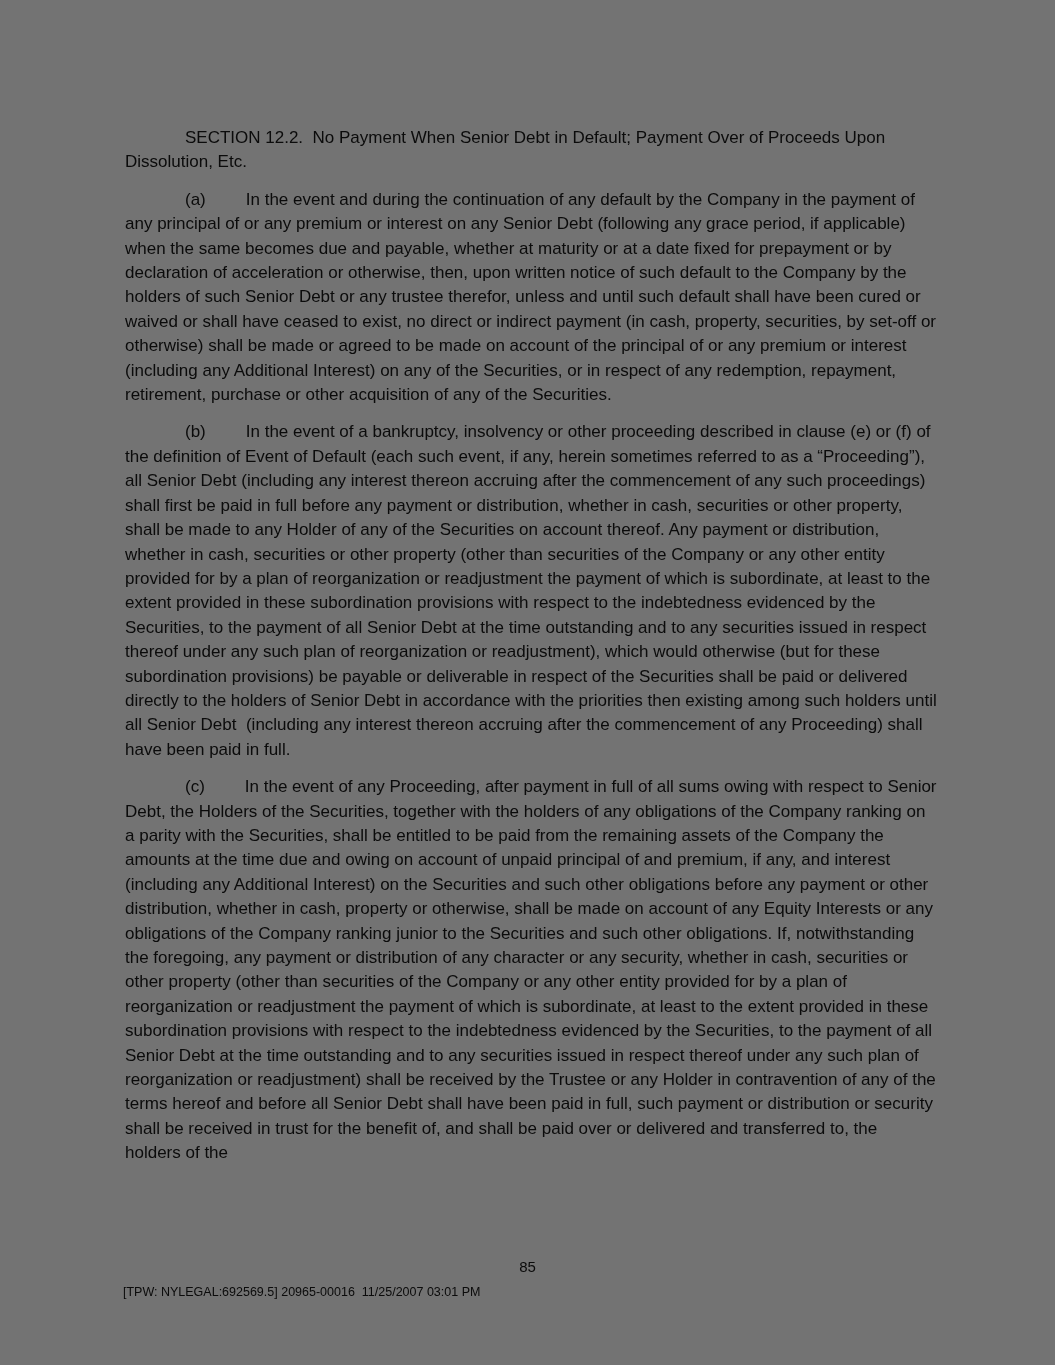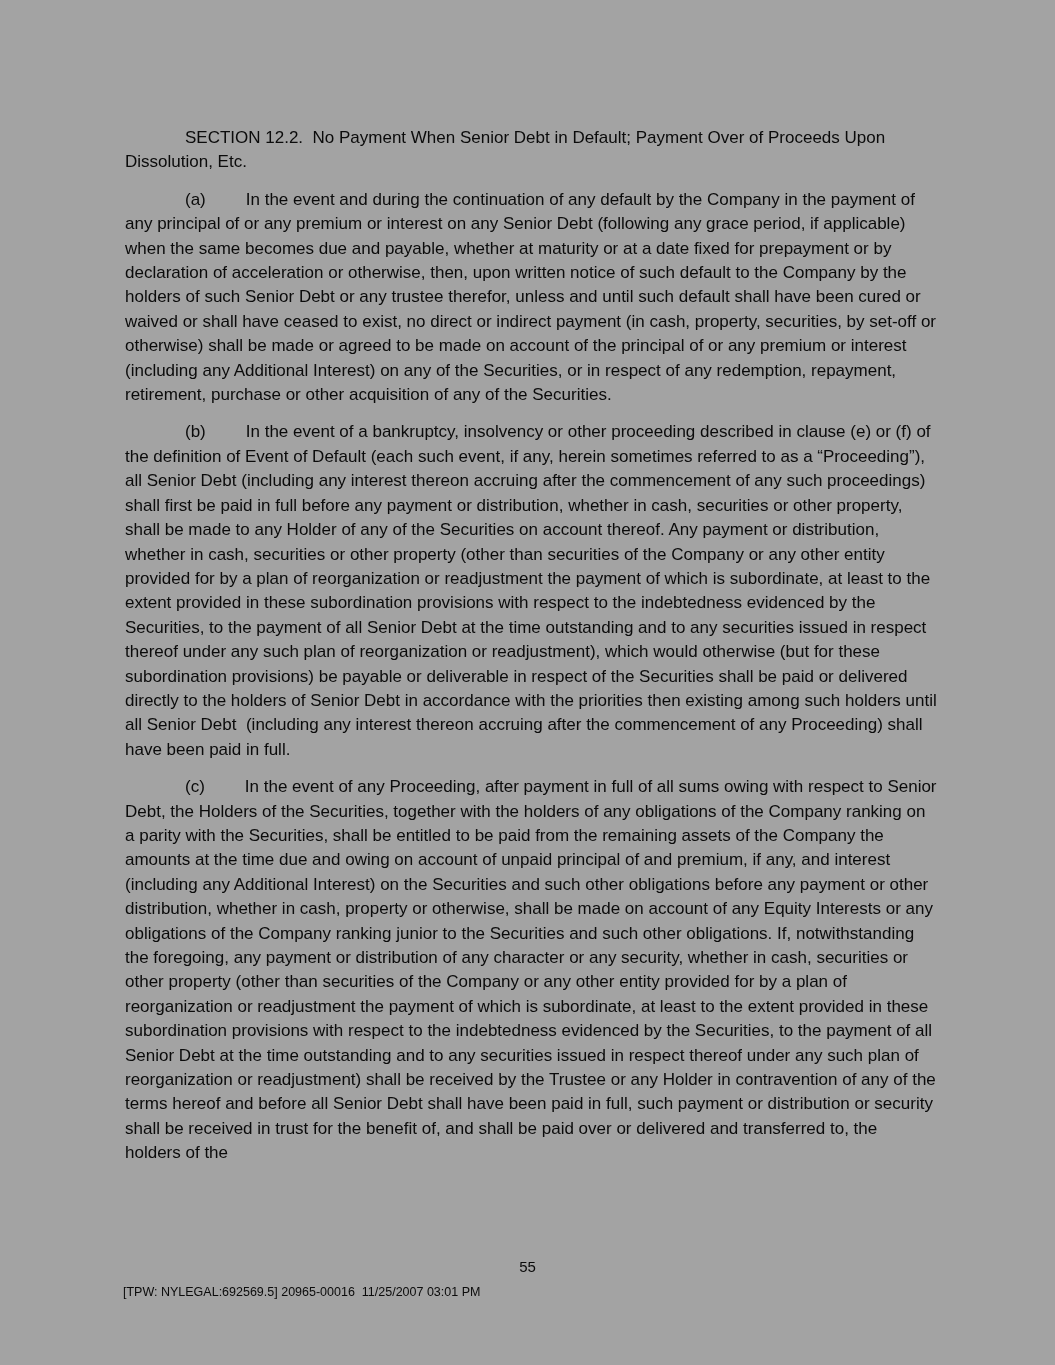--- a/index.html
+++ b/index.html
@@ -10,21 +10,21 @@
   body {
     width: 1055px;
     height: 1365px;
     position: relative;
     font-family: "Liberation Sans", sans-serif;
     color: #0b0b0b;
   }
   .page {
     position: absolute;
     inset: 0;
-    background: #a3a3a3;
+    background: #737373;
   }
   .content {
     position: absolute;
     left: 125px;
     top: 126px;
     width: 812px;
     font-size: 17px;
     line-height: 24.4px;
     text-align: left;
   }
@@ -65,17 +65,17 @@
     <p class="para"><span>SECTION 12.2.  No Payment When Senior Debt in Default; Payment Over of Proceeds Upon Dissolution, Etc.</span></p>
 
     <p class="para"><span class="para-label">(a)</span><span>In the event and during the continuation of any default by the Company in the payment of any principal of or any premium or interest on any Senior Debt (following any grace period, if applicable) when the same becomes due and payable, whether at maturity or at a date fixed for prepayment or by declaration of acceleration or otherwise, then, upon written notice of such default to the Company by the holders of such Senior Debt or any trustee therefor, unless and until such default shall have been cured or waived or shall have ceased to exist, no direct or indirect payment (in cash, property, securities, by set-off or otherwise) shall be made or agreed to be made on account of the principal of or any premium or interest (including any Additional Interest) on any of the Securities, or in respect of any redemption, repayment, retirement, purchase or other acquisition of any of the Securities.</span></p>
 
     <p class="para"><span class="para-label">(b)</span><span>In the event of a bankruptcy, insolvency or other proceeding described in clause (e) or (f) of the definition of Event of Default (each such event, if any, herein sometimes referred to as a “Proceeding”), all Senior Debt (including any interest thereon accruing after the commencement of any such proceedings) shall first be paid in full before any payment or distribution, whether in cash, securities or other property, shall be made to any Holder of any of the Securities on account thereof. Any payment or distribution, whether in cash, securities or other property (other than securities of the Company or any other entity provided for by a plan of reorganization or readjustment the payment of which is subordinate, at least to the extent provided in these subordination provisions with respect to the indebtedness evidenced by the Securities, to the payment of all Senior Debt at the time outstanding and to any securities issued in respect thereof under any such plan of reorganization or readjustment), which would otherwise (but for these subordination provisions) be payable or deliverable in respect of the Securities shall be paid or delivered directly to the holders of Senior Debt in accordance with the priorities then existing among such holders until all Senior Debt  (including any interest thereon accruing after the commencement of any Proceeding) shall have been paid in full.</span></p>
 
     <p class="para"><span class="para-label">(c)</span><span>In the event of any Proceeding, after payment in full of all sums owing with respect to Senior Debt, the Holders of the Securities, together with the holders of any obligations of the Company ranking on a parity with the Securities, shall be entitled to be paid from the remaining assets of the Company the amounts at the time due and owing on account of unpaid principal of and premium, if any, and interest (including any Additional Interest) on the Securities and such other obligations before any payment or other distribution, whether in cash, property or otherwise, shall be made on account of any Equity Interests or any obligations of the Company ranking junior to the Securities and such other obligations. If, notwithstanding the foregoing, any payment or distribution of any character or any security, whether in cash, securities or other property (other than securities of the Company or any other entity provided for by a plan of reorganization or readjustment the payment of which is subordinate, at least to the extent provided in these subordination provisions with respect to the indebtedness evidenced by the Securities, to the payment of all Senior Debt at the time outstanding and to any securities issued in respect thereof under any such plan of reorganization or readjustment) shall be received by the Trustee or any Holder in contravention of any of the terms hereof and before all Senior Debt shall have been paid in full, such payment or distribution or security shall be received in trust for the benefit of, and shall be paid over or delivered and transferred to, the holders of the</span></p>
 
   </div>
 
-  <div class="page-number">55</div>
+  <div class="page-number">85</div>
 
   <div class="footer-line">[TPW: NYLEGAL:692569.5] 20965-00016  11/25/2007 03:01 PM</div>
 
 </div>
 
 </body></html>

